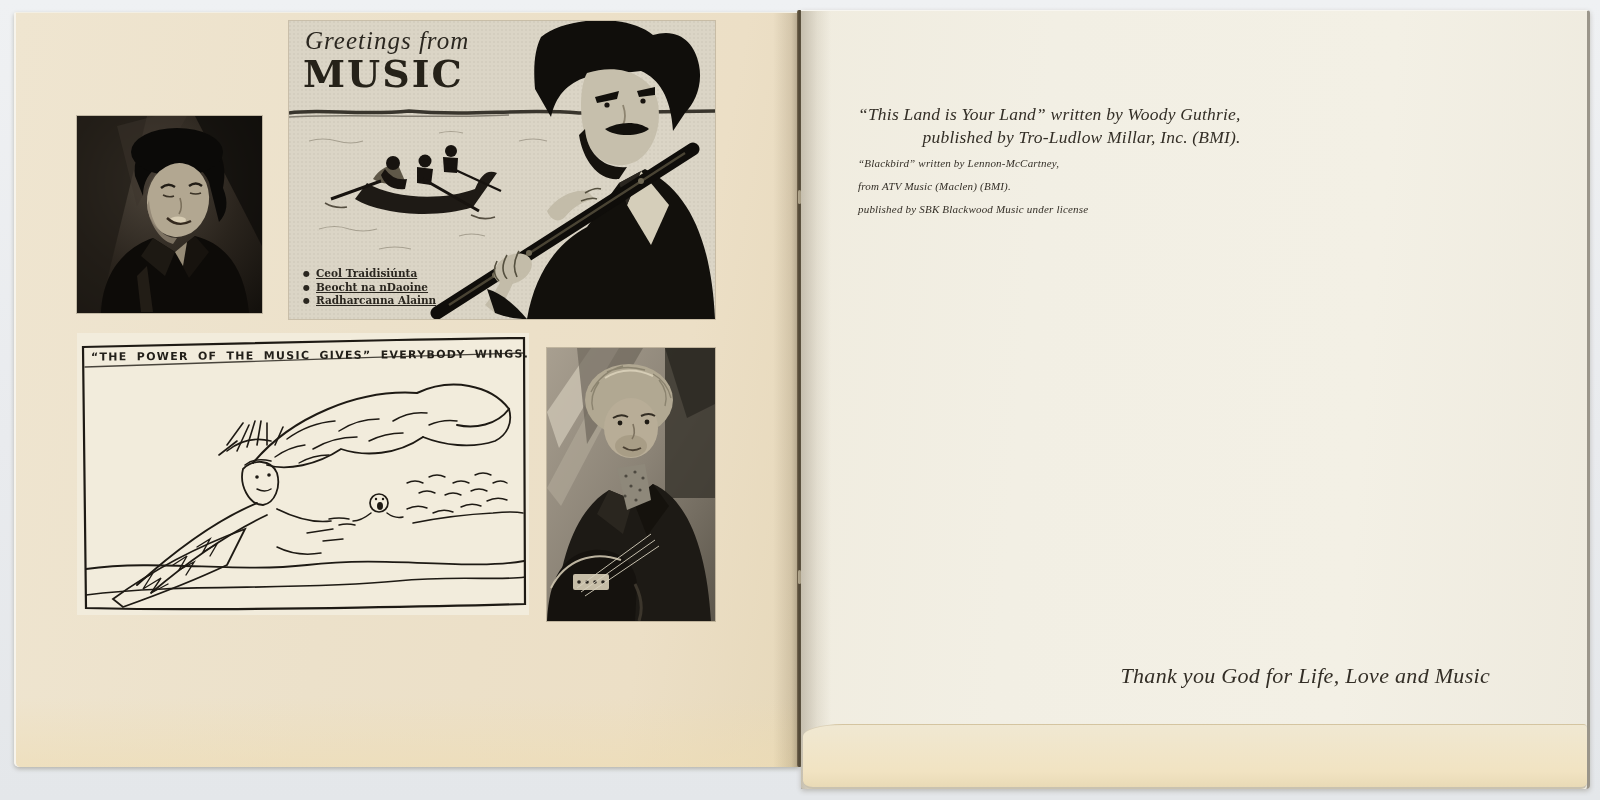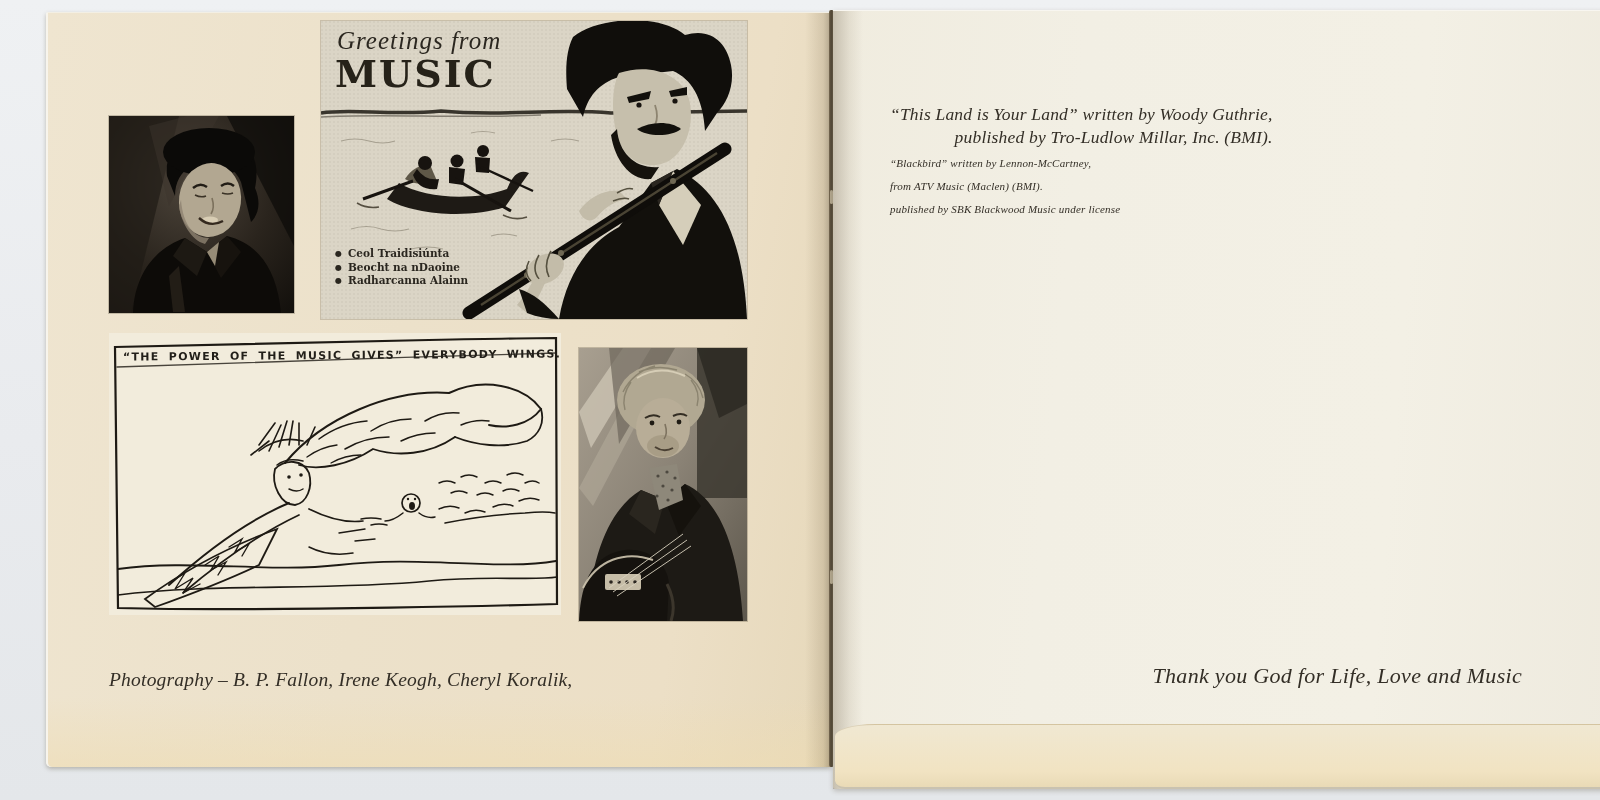--- a/index.html
+++ b/index.html
@@ -1,21 +1,21 @@
 <!DOCTYPE html>
 <html><head>
 <meta charset="utf-8">
 <style>
   html,body{margin:0;padding:0;}
   body{
     width:1600px;height:800px;overflow:hidden;
     background:linear-gradient(180deg,#eff1f3 0%,#e9ebee 55%,#e4e7ea 100%);
     font-family:"Liberation Serif","DejaVu Serif",serif;
   }
-  .scan{position:relative;width:1336px;height:800px;margin-left:32px;}
+  .scan{position:relative;width:1336px;height:800px;}
 
   
   .page{position:absolute;box-sizing:border-box;}
   .page-left{
     left:14px;top:12px;width:785px;height:755px;
     background:linear-gradient(100deg,#efe5d0 0%,#ece1ca 45%,#ecdfc6 80%,#e6d8ba 100%);
     border-left:2px solid #f7f4ec;
     border-top:1px solid #f3efe4;
     border-radius:2px 0 0 5px;
     box-shadow:0 2px 4px rgba(90,80,60,0.35);
@@ -70,21 +70,21 @@
   .pc-greeting{
     position:absolute;left:16px;top:6px;
     font:italic 25px/28px "Liberation Serif","DejaVu Serif",serif;
     color:#2b2720;letter-spacing:1px;
   }
   .pc-title{
     position:absolute;left:14px;top:32px;
     font-family:"DejaVu Serif","Liberation Serif",serif;font-weight:bold;
     font-size:38px;line-height:42px;color:#262219;letter-spacing:2px;
   }
-  .pc-bullets{position:absolute;left:14px;top:226px;color:#2a261f;}
+  .pc-bullets{position:absolute;left:14px;top:246px;color:#2a261f;text-decoration:underline;}
   .pc-bullet-row{font-family:"DejaVu Serif",serif;font-weight:bold;font-size:10.5px;line-height:13.5px;white-space:nowrap;}
   .pc-dot{display:inline-block;width:13px;font-size:8px;vertical-align:1px;}
 
   
   .draw-caption{
     position:absolute;left:14px;top:16px;
     font-family:"DejaVu Sans","Liberation Sans",sans-serif;
     font-size:11px;letter-spacing:1.3px;word-spacing:4px;color:#221f19;
     transform:rotate(-0.4deg);white-space:nowrap;
   }
@@ -330,21 +330,20 @@
         <g stroke="#d9d2bf" stroke-width="1" opacity="0.9">
           <path d="M30,240 L104,186"></path>
             <path d="M34,244 L108,192"></path>
             <path d="M38,248 L112,198"></path>
         </g>
         <path d="M88,236 q10,20 4,37" stroke="#3c362c" stroke-width="3" fill="none"></path>
       </svg>
     </div>
 
     <div class="photo-credit it">
-      <div>Photography – B. P. Fallon, Irene Keogh, Cheryl Koralik,</div>
     </div>
   </div>
 
   <div class="spine">
     <div class="stitch s1"></div>
     <div class="stitch s2"></div>
   </div>
 
   <div class="page page-right">
     <div class="rp-credit1 it">

